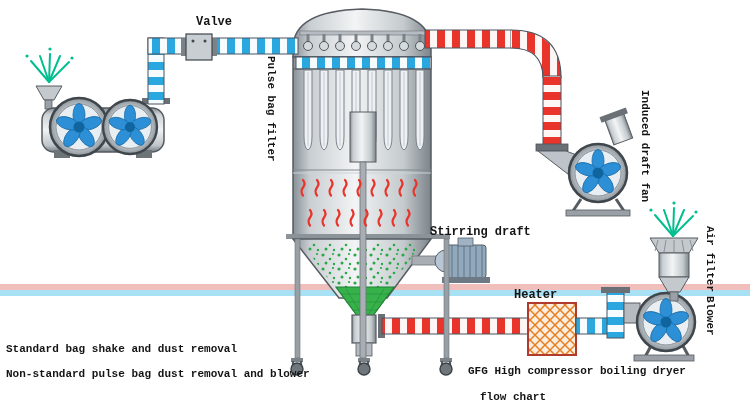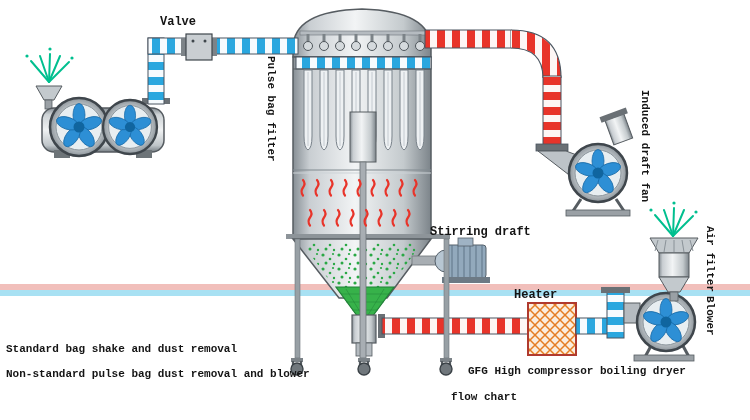--- a/index.html
+++ b/index.html
@@ -262,26 +262,26 @@
           <circle cy="11" r="6" fill="#70777c" stroke="#3a4146" stroke-width="1.4"></circle>
         </g>
     <g transform="translate(446,358)">
           <rect x="-6" width="12" height="4" fill="#7c8388"></rect>
           <path d="M-4,3 V10 M4,3 V10" stroke="#555b60" stroke-width="2.2"></path>
           <circle cy="11" r="6" fill="#70777c" stroke="#3a4146" stroke-width="1.4"></circle>
         </g>
   </g>
 </svg>
 
-<div class="label lbl-12" style="left:160px;top:16px">Valve</div>
+<div class="label lbl-12" style="left:196px;top:16px">Valve</div>
 <div class="label lbl-11 vert" style="left:277px;top:56px">Pulse bag filter</div>
 <div class="label lbl-11 vert" style="left:651px;top:90px">Induced draft fan</div>
 <div class="label lbl-12" style="left:430px;top:226px">Stirring draft</div>
 <div class="label lbl-12" style="left:514px;top:289px">Heater</div>
 <div class="label lbl-11 vert" style="left:716px;top:226px">Air filter</div>
 <div class="label lbl-11 vert" style="left:716px;top:296px">Blower</div>
 
 <div class="label lbl-13" style="left:6px;top:343px">Standard bag shake and dust removal</div>
 <div class="label lbl-13" style="left:6px;top:368px">Non-standard pulse bag dust removal and blower</div>
 <div class="label lbl-13" style="left:468px;top:365px">GFG High compressor boiling dryer</div>
-<div class="label lbl-13" style="left:451px;top:391px">flow chart</div>
+<div class="label lbl-13" style="left:480px;top:391px">flow chart</div>
 
 </div>
 
 </body></html>

